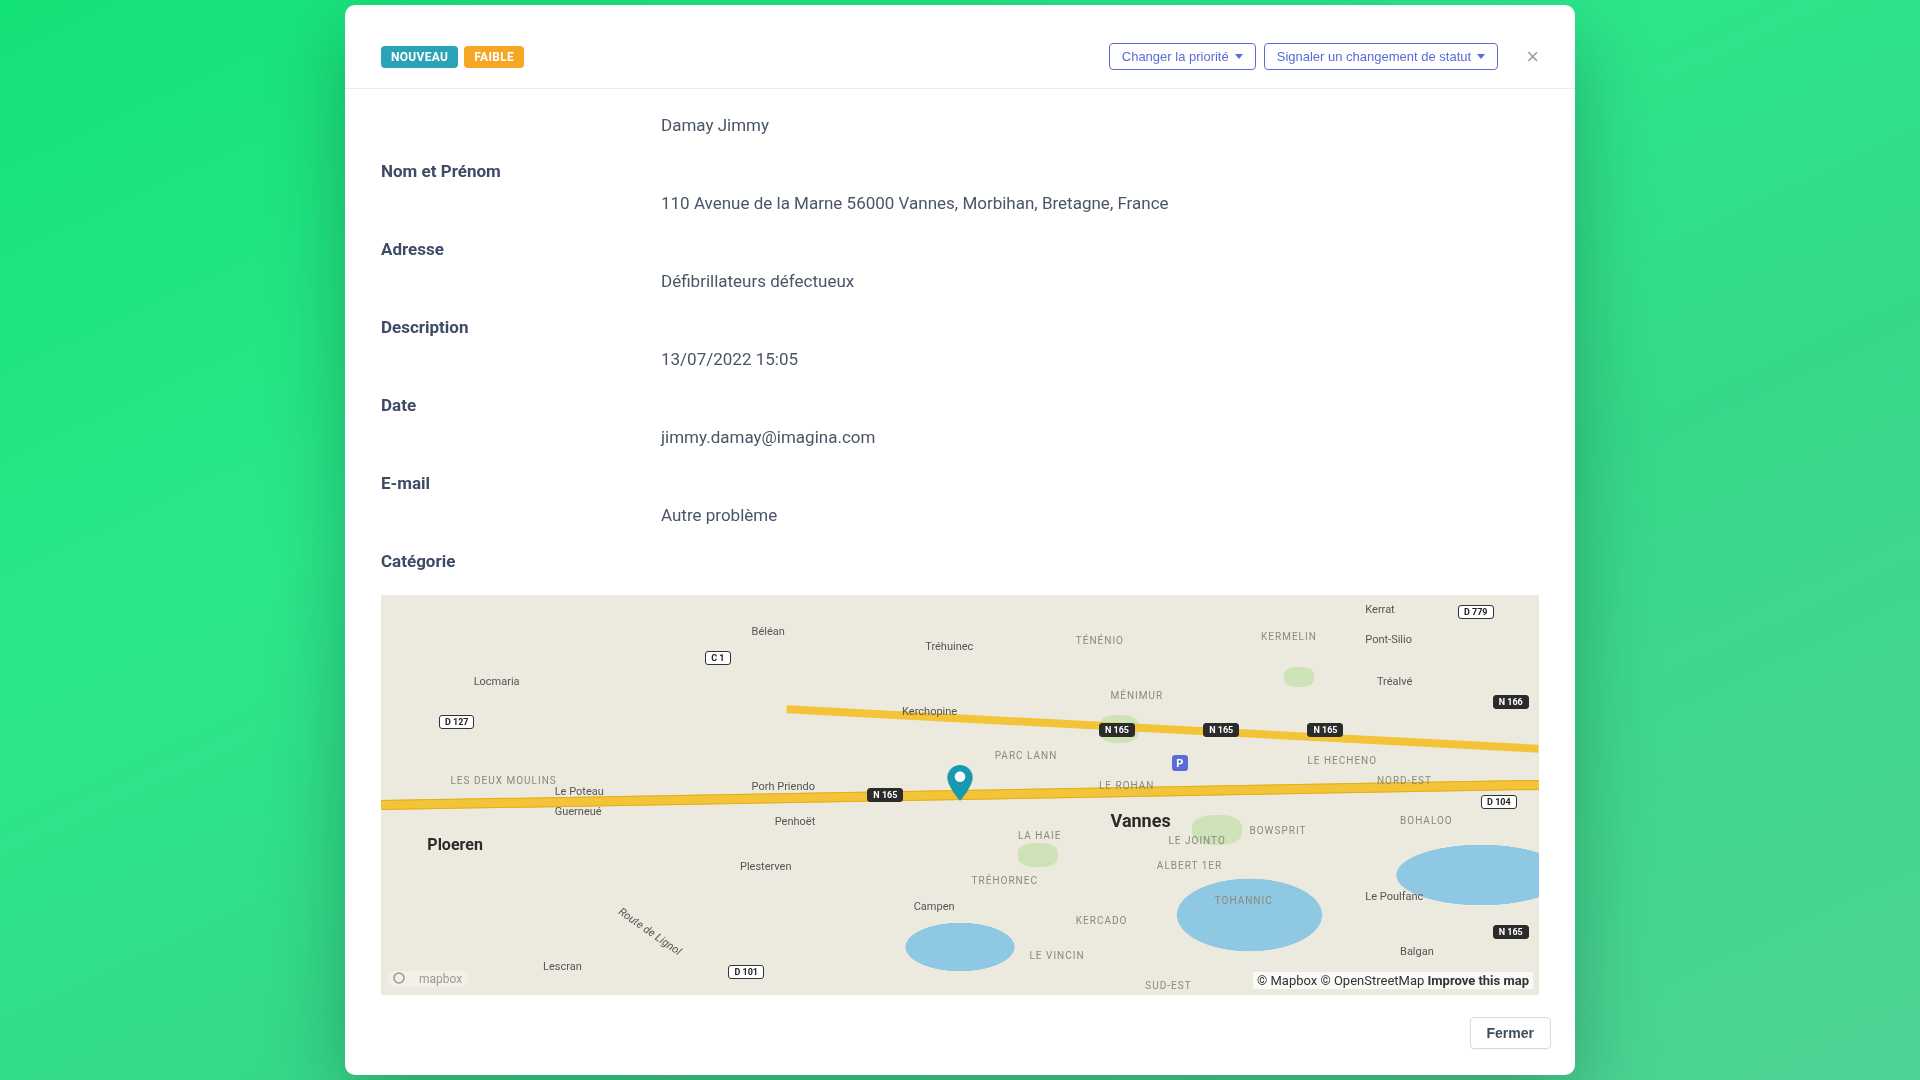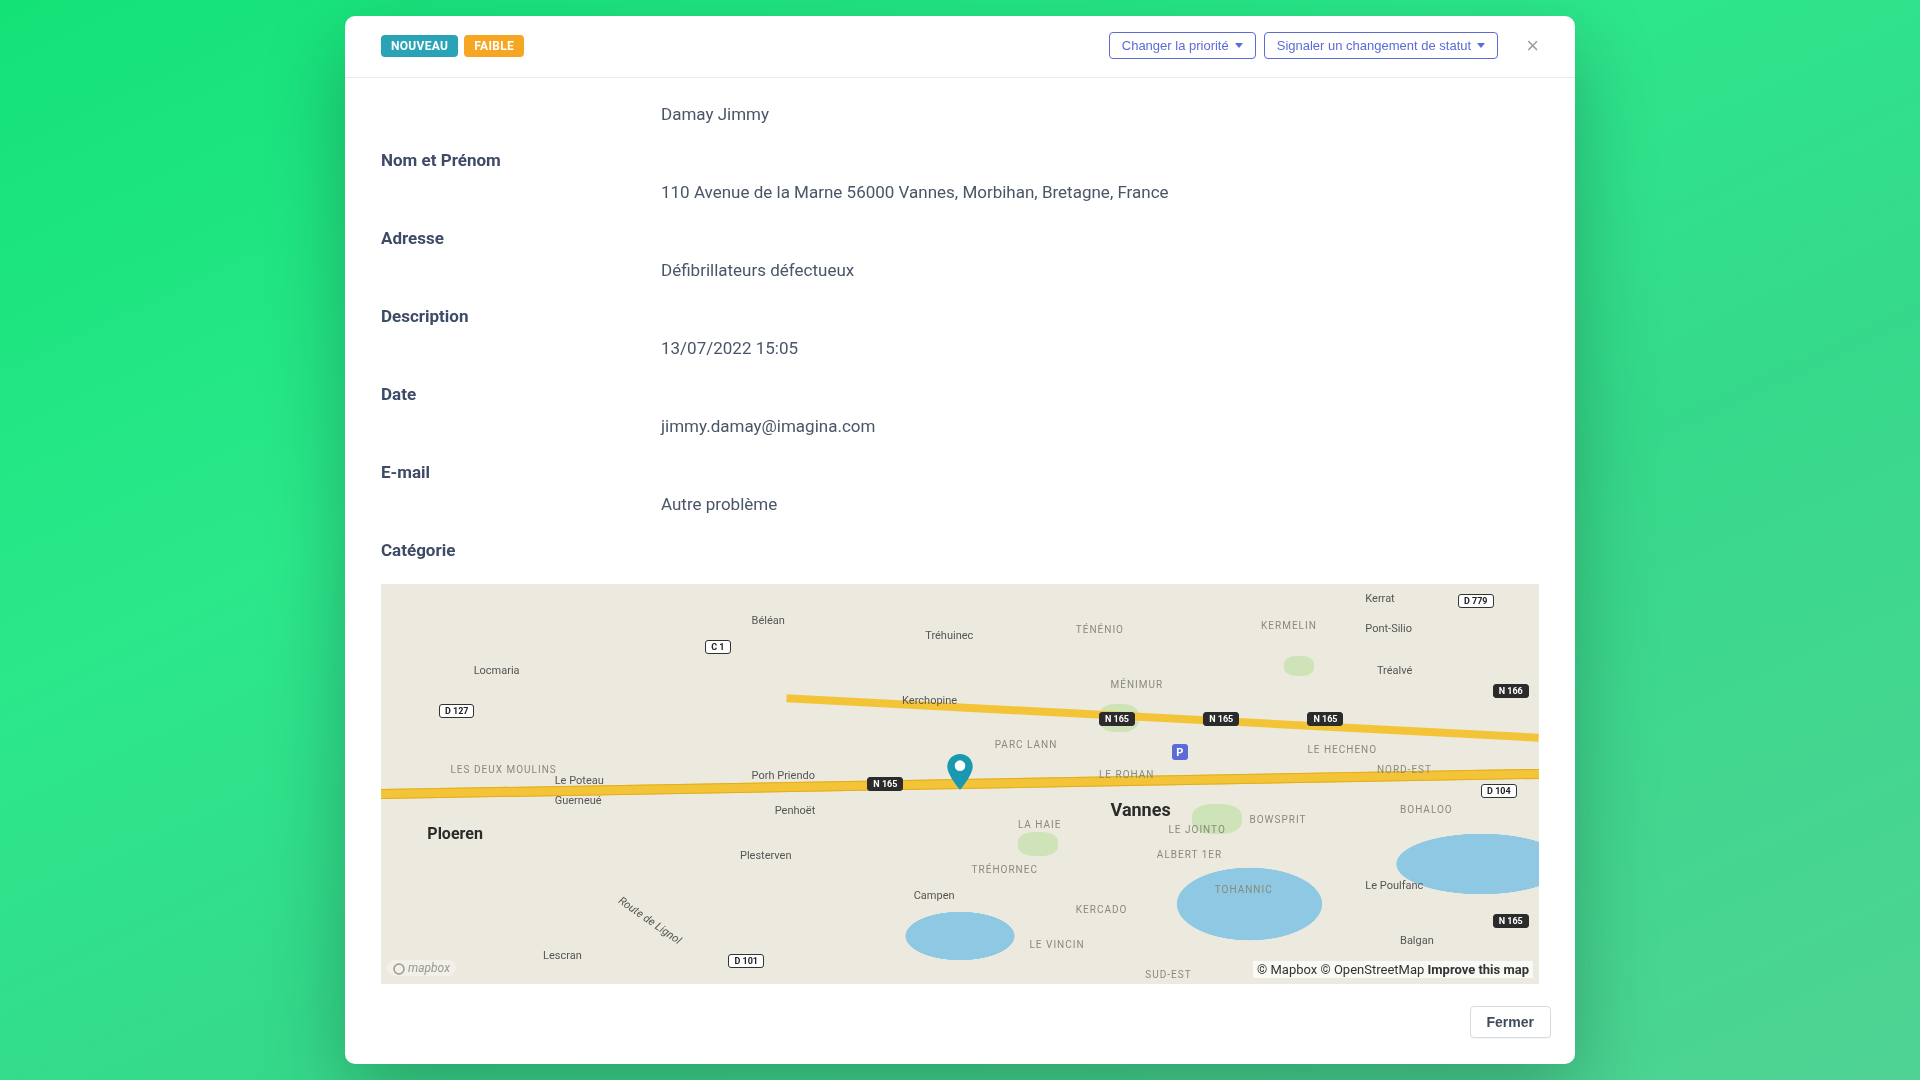--- a/index.html
+++ b/index.html
@@ -16,21 +16,21 @@
   .modal {
     width: 1230px;
     background: #fff;
     border-radius: 10px;
     box-shadow: 0 30px 80px rgba(0,0,0,0.25);
     padding: 0;
   }
   .modal-header {
     display: flex;
     align-items: center;
-    padding: 16px 36px 18px 36px;
+    padding: 38px 36px 18px 36px;
     border-bottom: 1px solid #e9ecef;
   }
   .badges { display: flex; gap: 6px; }
   .badge {
     font-size: 12px;
     font-weight: 700;
     letter-spacing: 0.3px;
     color: #fff;
     padding: 4px 10px;
     border-radius: 4px;
@@ -149,23 +149,23 @@
     position:absolute; right:6px; bottom:6px;
     font-size:13px;
     color:#333;
     background: rgba(255,255,255,0.7);
     padding: 1px 4px;
   }
   .map-attrib b { font-weight:700; }
   .mapbox-logo {
     position:absolute; left:6px; bottom:8px;
     font-size:12px; color:#9a9a90;
-    display:flex; align-items:flex-end; gap:3px;
+    display:flex; align-items:flex-start; gap:14px;
     background: rgba(255,255,255,0.3);
-    padding:1px 6px; border-radius:10px;font-style:italic;
+    padding:1px 6px; border-radius:10px;
   }
   .modal-footer {
     padding: 22px 24px 26px;
     display: flex;
     justify-content: flex-end;
   }
   .btn-close {
     font-size: 14px;
     font-weight: 600;
     color: #3e4b5b;

